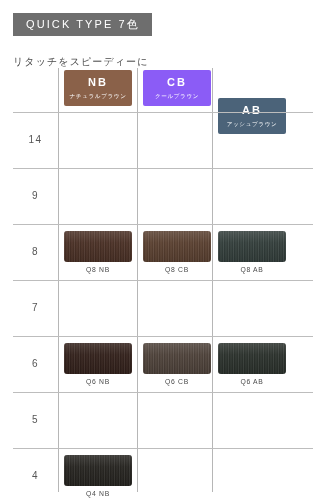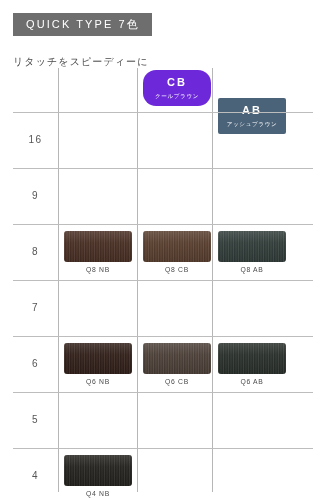--- a/index.html
+++ b/index.html
@@ -166,30 +166,34 @@
 
 <div class="header">
   <div class="title-badge">QUICK TYPE  7色</div>
   <div class="subtitle">リタッチをスピーディーに</div>
 </div>
 
 <div class="chart" id="chart">
   <div class="vline v1"></div>
   <div class="vline v2"></div>
   <div class="vline v3"></div>
-    <div class="col-head ch1" style="background: #6d28d9; left: 130px; top: 2px; border-radius: 13px;">
+<div class="col-head ch0" style="background: rgb(138, 97, 73); left: 51px; top: 2px;">
+      <div class="code">NB</div>
+      <div class="jp">ナチュラルブラウン</div>
+    </div>
+    <div class="col-head ch1" style="background: #8b5cf6; left: 130px; top: 2px;">
       <div class="code">CB</div>
       <div class="jp">クールブラウン</div>
     </div>
     <div class="col-head ch2" style="background: rgb(75, 99, 121); left: 205px; top: 2px; margin-top: 28px;">
       <div class="code">AB</div>
       <div class="jp">アッシュブラウン</div>
     </div>
     <div class="hline" style="top: 44px; background: rgb(189, 189, 189);"></div>
-    <div class="row-label" style="top: 66px;">16</div>
+    <div class="row-label" style="top: 66px;">14</div>
     <div class="hline" style="top: 100px; background: rgb(189, 189, 189);"></div>
     <div class="row-label" style="top: 122px;">9</div>
     <div class="hline" style="top: 156px; background: rgb(189, 189, 189);"></div>
     <div class="row-label" style="top: 178px;">8</div>
     <div class="swatch-cell sc0" style="left: 51px; top: 163px;">
       <div class="swatch" style="background: rgb(74, 48, 37);">
         <div class="strands"></div>
         <div class="sheen"></div>
       </div>
       <div class="swatch-label">Q8 NB</div>

